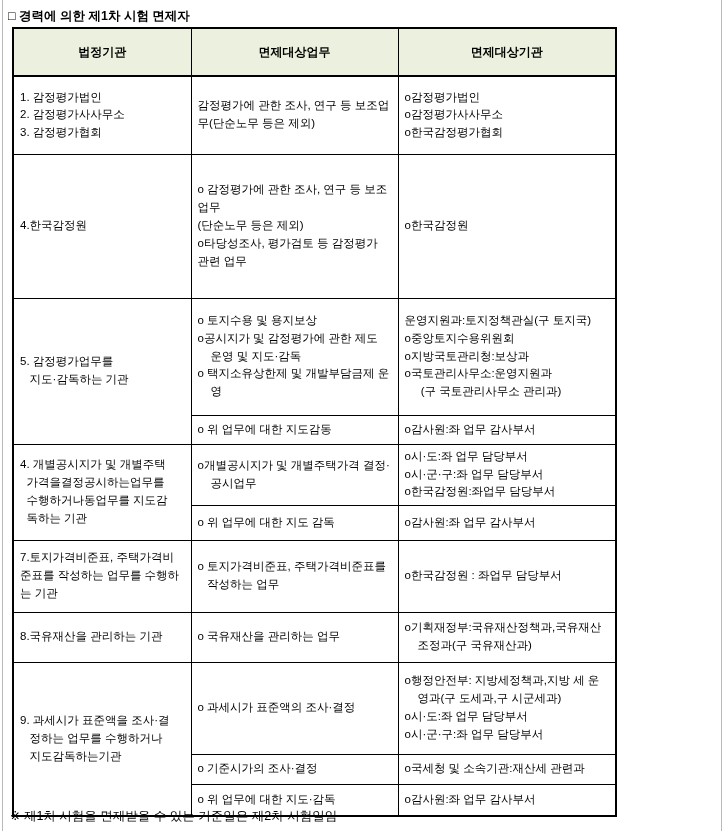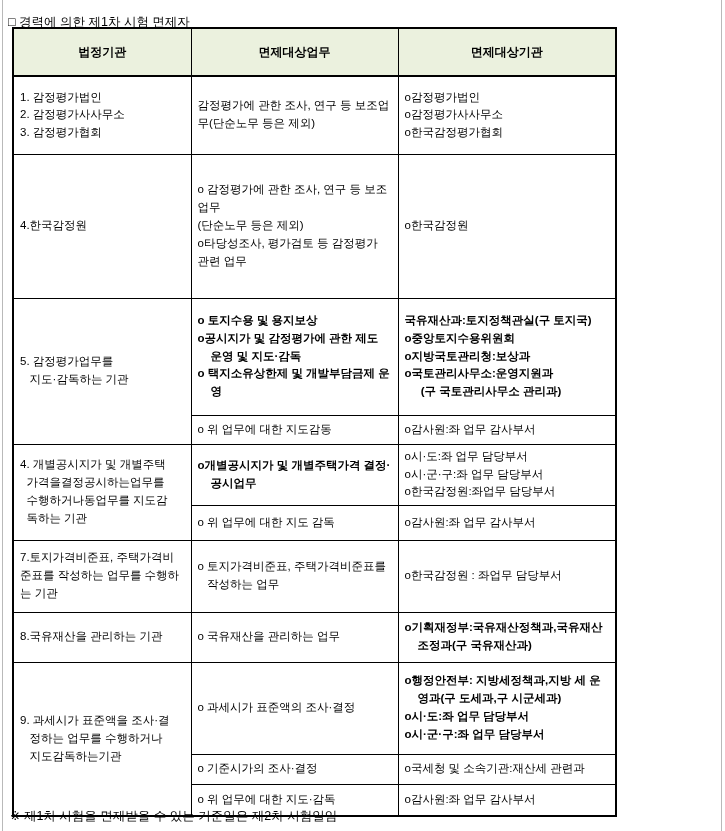--- a/index.html
+++ b/index.html
@@ -6,21 +6,21 @@
   body{
     width:725px;height:831px;position:relative;background:#ffffff;
     font-family:"Liberation Sans","DejaVu Sans",sans-serif;color:#000;
     overflow:hidden;
   }
   .page-edge{position:absolute;top:0;bottom:0;width:1px;background:#b9b9b9;}
   .page-edge.left{left:2px;}
   .page-edge.right{left:721px;}
   .doc-title{
     position:absolute;left:8px;top:8px;
-    font-size:12.5px;font-weight:normal;letter-spacing:0px;white-space:nowrap;margin-top:6px;
+    font-size:12.5px;font-weight:bold;letter-spacing:0px;white-space:nowrap;
   }
   table.exempt{
     position:absolute;left:12px;top:27px;width:603px;
     border-collapse:collapse;table-layout:fixed;
     border:2px solid #000;
   }
   col.c1{width:178px;} col.c2{width:207px;} col.c3{width:218px;}
   th,td{
     border:1px solid #000;
     vertical-align:middle;
@@ -30,21 +30,21 @@
     word-break:break-all;
     white-space:pre-wrap;
   }
   th{
     background:#ebf1de;
     border-bottom:2px solid #000;
     font-size:12px;font-weight:bold;text-align:center;
     height:24px;padding:11px;
   }
   td{text-align:left;}
-  .hang .li{padding-left:13px;text-indent:-13px;font-weight:bold;}
+  .hang .li{padding-left:13px;text-indent:-13px;}
   .sparse .li{margin:0 0;}
   .footnote{
     position:absolute;left:10px;top:808px;
     font-size:12.5px;font-weight:normal;white-space:nowrap;
   }
 </style>
 </head>
 <body>
 
 <div class="page-edge left"></div>
@@ -74,21 +74,21 @@
     <tr style="height:144px">
       <td><div class="li">4.한국감정원</div></td>
       <td class="sparse"><div class="li">o 감정평가에 관한 조사, 연구 등 보조업무</div><div class="li">(단순노무 등은 제외)</div><div class="li">o타당성조사, 평가검토 등 감정평가 관련 업무</div></td>
       <td><div class="li">o한국감정원</div></td>
     </tr>
 
     <tr style="height:117px">
       <td rowspan="2"><div class="li">5. 감정평가업무를
    지도·감독하는 기관</div></td>
       <td class="hang"><div class="li">o 토지수용 및 용지보상</div><div class="li">o공시지가 및 감정평가에 관한 제도 운영 및 지도·감독</div><div class="li">o 택지소유상한제 및 개발부담금제 운영</div></td>
-      <td class="hang"><div class="li">국유재산과:토지정책관실(구 토지국)</div><div class="li">o중앙토지수용위원회</div><div class="li">o지방국토관리청:보상과</div><div class="li">o국토관리사무소:운영지원과
+      <td class="hang"><div class="li">운영지원과:토지정책관실(구 토지국)</div><div class="li">o중앙토지수용위원회</div><div class="li">o지방국토관리청:보상과</div><div class="li">o국토관리사무소:운영지원과
  (구 국토관리사무소 관리과)</div></td>
     </tr>
     <tr style="height:29px">
       <td><div class="li">o 위 업무에 대한 지도감동</div></td>
       <td><div class="li">o감사원:좌 업무 감사부서</div></td>
     </tr>
 
     <tr style="height:61px">
       <td rowspan="2"><div class="li">4. 개별공시지가 및 개별주택
   가격을결정공시하는업무를

